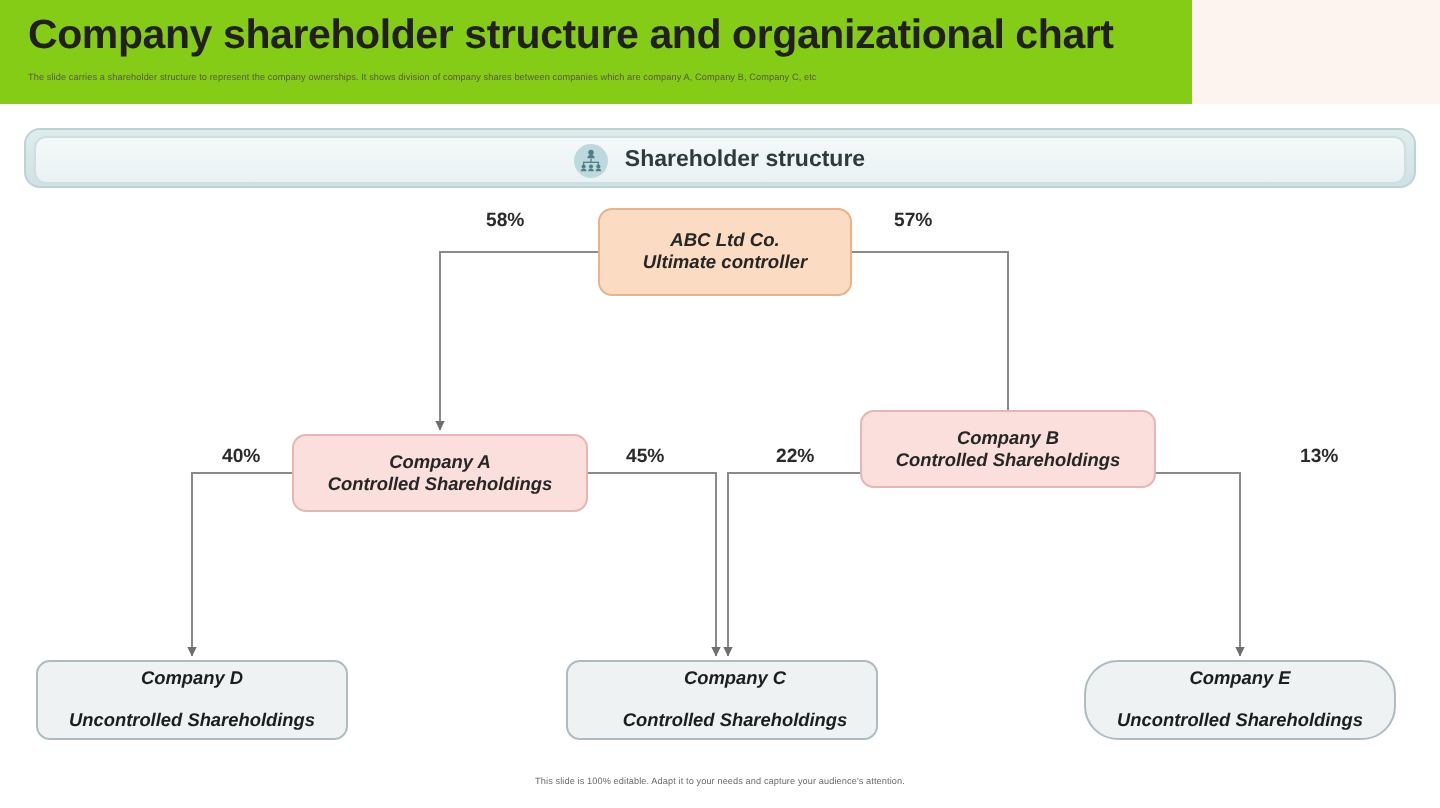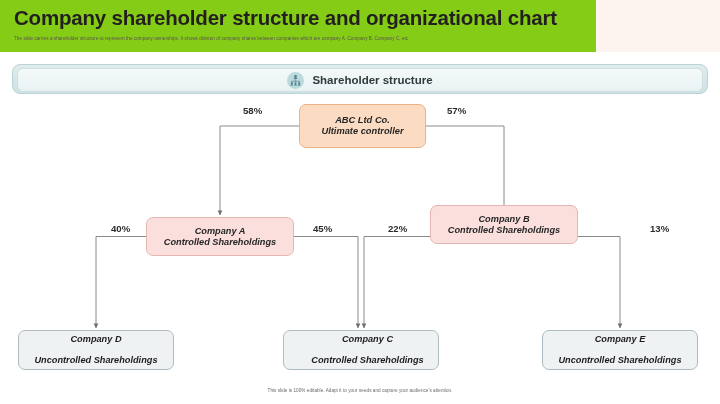--- a/index.html
+++ b/index.html
@@ -148,21 +148,21 @@
     width: 156px;
     height: 40px;
     background: #eef2f3;
     border: 1px solid #aebbc0;
     font-size: 9.2px;
     color: #1d1d1d;
     gap: 10px;
   }
   .node-d { left: 18px;  top: 278px; }
   .node-c { left: 283px; top: 278px; padding-left: 13px; }
-  .node-e { left: 542px; top: 278px; }
+  .node-e { left: 542px; top: 278px; border-radius: 17px; }
 
   
   .pct {
     position: absolute;
     font-size: 9.6px;
     font-weight: 700;
     color: #2b2b2b;
     white-space: nowrap;
   }
   .pct-58 { left: 243px; top: 53px; }

